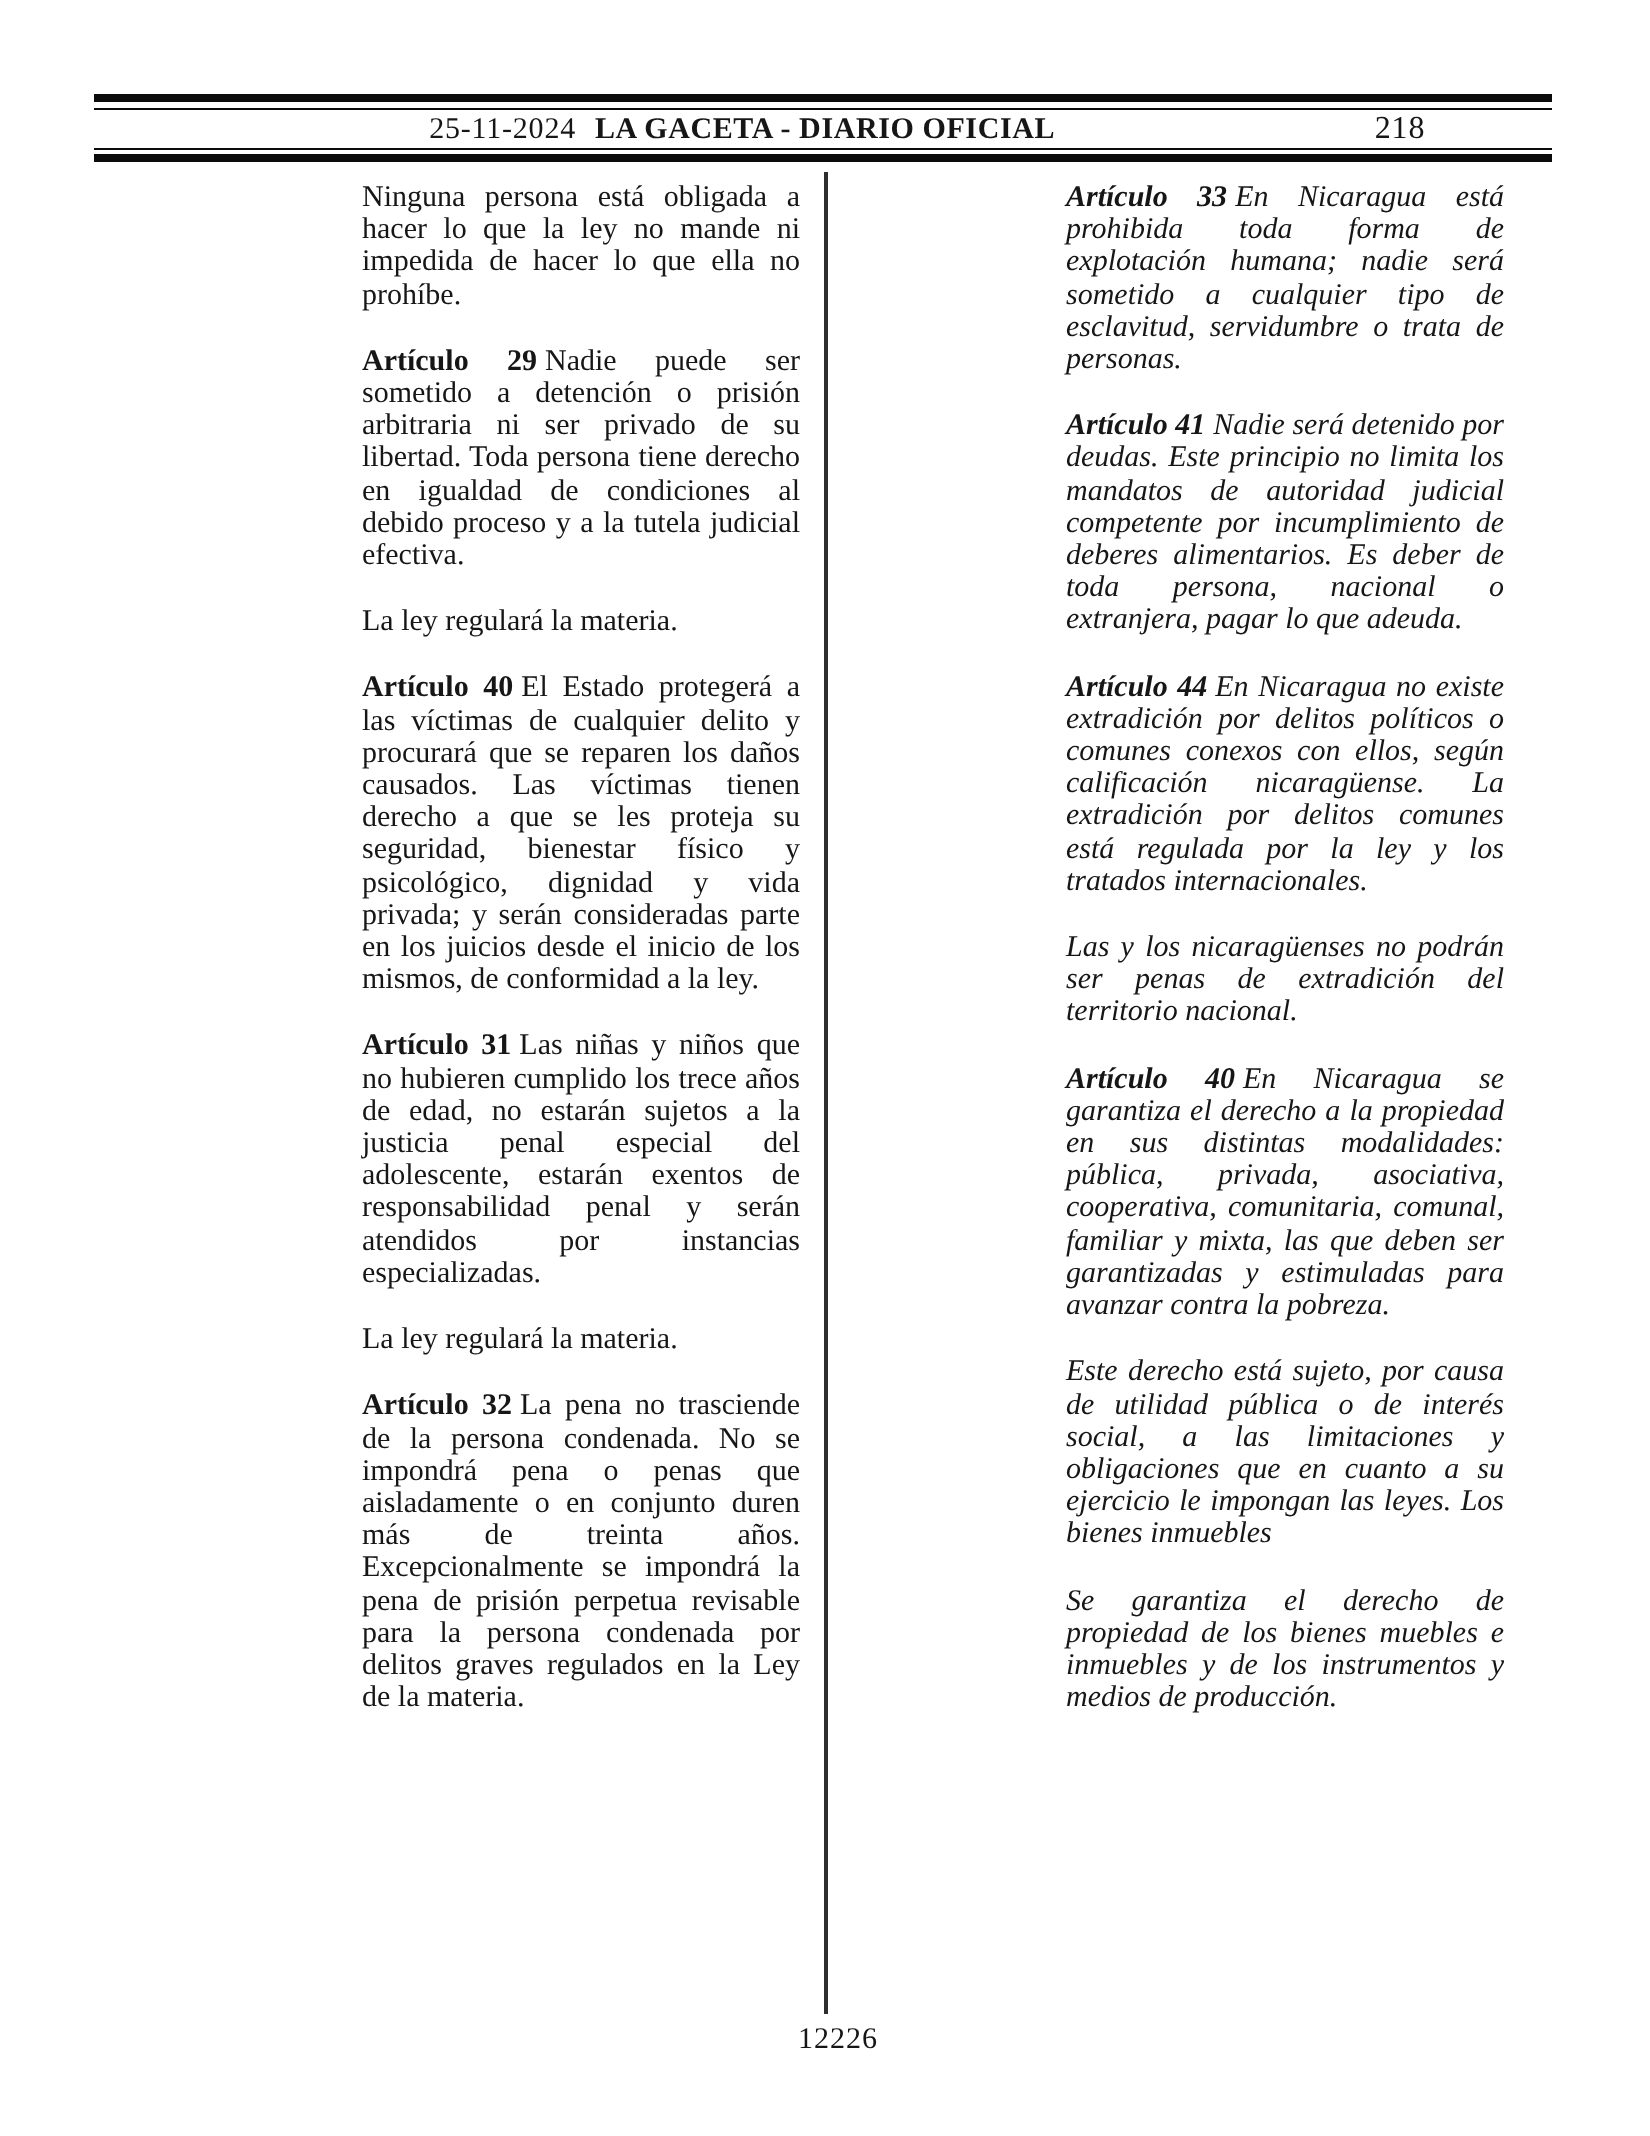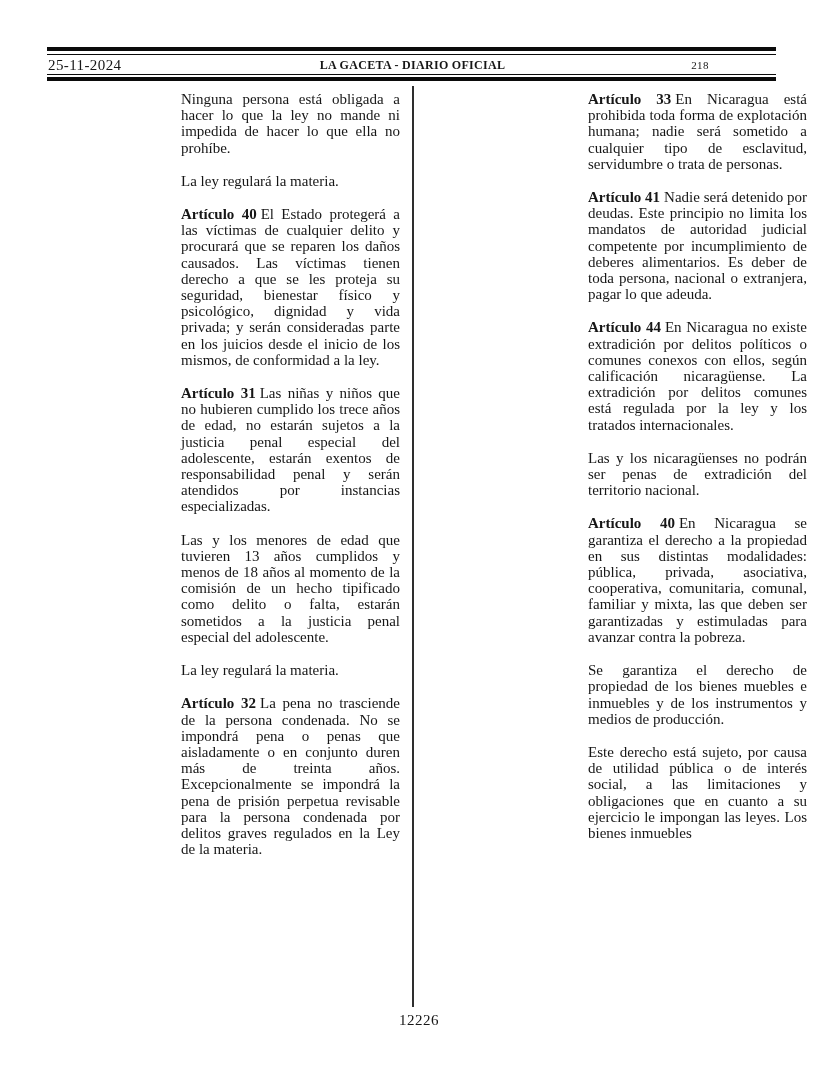--- a/index.html
+++ b/index.html
@@ -13,43 +13,43 @@
     overflow: hidden;
   }
   
   .rule { position: absolute; left: 47px; width: 729px; background: #0b0b0b; }
   .rule-thick-top    { top: 47px; height: 4px; }
   .rule-thin-top     { top: 54px; height: 1px; }
   .rule-thin-bottom  { top: 74px; height: 1px; }
   .rule-thick-bottom { top: 77px; height: 4px; }
 
   .hdr-item { position: absolute; top: 57px; height: 16px; line-height: 16px; white-space: nowrap; }
-  .hdr-date { left: 48px; width: 240px; text-align: left; font-size: 15px; letter-spacing: 0.4px; }
-  .hdr-title { left: 48px; width: 729px; text-align: center; font-size: 12px; font-weight: bold; letter-spacing: 0.3px; }
-  .hdr-page { left: 640px; width: 120px; text-align: center; font-size: 11px; letter-spacing: 0.4px; }
+  .hdr-date { left: 48px; width: 240px; text-align: right; font-size: 15px; letter-spacing: 0.4px; }
+  .hdr-title { left: 48px; width: 729px; text-align: center; font-size: 15px; font-weight: bold; letter-spacing: 0.3px; }
+  .hdr-page { left: 640px; width: 120px; text-align: center; font-size: 16px; letter-spacing: 0.4px; }
 
   
   .col-divider {
     position: absolute;
     left: 412px; top: 86px;
     width: 2px; height: 921px;
     background: #2e2e2e;
   }
 
   
   .col {
     position: absolute;
     top: 91px;
     width: 219px;
     font-size: 15px;
     line-height: 16.2px;
     text-align: justify;
   }
   .col-left  { left: 181px; }
-  .col-right { left: 588px; }
+  .col-right { left: 533px; font-style: italic; }
   .para { margin: 0 0 17px 0; }
   .para:last-child { margin-bottom: 0; }
   .lead { font-weight: bold; }
   .lead:not(:empty) { padding-right: 4px; }
 
   .footer-page {
     position: absolute;
     left: 0; top: 1012px;
     width: 838px;
     text-align: center;
@@ -71,30 +71,30 @@
   <div class="hdr-item hdr-date">25-11-2024</div>
   <div class="hdr-item hdr-page">218</div>
 
   <div class="col-divider"></div>
 
   <div class="col col-left">
     <p class="para">
       <span class="lead"></span><span>Ninguna persona está obligada a hacer lo que la ley no mande ni impedida de hacer lo que ella no prohíbe.</span>
     </p>
     <p class="para">
+      <span class="lead">Artículo 29</span><span>Nadie puede ser sometido a detención o prisión arbitraria ni ser privado de su libertad. Toda persona tiene derecho en igualdad de condiciones al debido proceso y a la tutela judicial efectiva.</span>
+    </p>
+    <p class="para">
       <span class="lead"></span><span>La ley regulará la materia.</span>
     </p>
     <p class="para">
       <span class="lead">Artículo 40</span><span>El Estado protegerá a las víctimas de cualquier delito y procurará que se reparen los daños causados. Las víctimas tienen derecho a que se les proteja su seguridad, bienestar físico y psicológico, dignidad y vida privada; y serán consideradas parte en los juicios desde el inicio de los mismos, de conformidad a la ley.</span>
     </p>
     <p class="para">
       <span class="lead">Artículo 31</span><span>Las niñas y niños que no hubieren cumplido los trece años de edad, no estarán sujetos a la justicia penal especial del adolescente, estarán exentos de responsabilidad penal y serán atendidos por instancias especializadas.</span>
-    </p>
-    <p class="para">
-      <span class="lead"></span><span>Las y los menores de edad que tuvieren 13 años cumplidos y menos de 18 años al momento de la comisión de un hecho tipificado como delito o falta, estarán sometidos a la justicia penal especial del adolescente.</span>
     </p>
     <p class="para">
       <span class="lead"></span><span>La ley regulará la materia.</span>
     </p>
     <p class="para">
       <span class="lead">Artículo 32</span><span>La pena no trasciende de la persona condenada. No se impondrá pena o penas que aisladamente o en conjunto duren más de treinta años. Excepcionalmente se impondrá la pena de prisión perpetua revisable para la persona condenada por delitos graves regulados en la Ley de la materia.</span>
     </p>
   </div>
 
   <div class="col col-right">
@@ -107,22 +107,22 @@
     <p class="para">
       <span class="lead">Artículo 44</span><span>En Nicaragua no existe extradición por delitos políticos o comunes conexos con ellos, según calificación nicaragüense. La extradición por delitos comunes está regulada por la ley y los tratados internacionales.</span>
     </p>
     <p class="para">
       <span class="lead"></span><span>Las y los nicaragüenses no podrán ser penas de extradición del territorio nacional.</span>
     </p>
     <p class="para">
       <span class="lead">Artículo 40</span><span>En Nicaragua se garantiza el derecho a la propiedad en sus distintas modalidades: pública, privada, asociativa, cooperativa, comunitaria, comunal, familiar y mixta, las que deben ser garantizadas y estimuladas para avanzar contra la pobreza.</span>
     </p>
     <p class="para">
-      <span class="lead"></span><span>Se garantiza el derecho de propiedad de los bienes muebles e inmuebles y de los instrumentos y medios de producción.</span>
+      <span class="lead"></span><span>Este derecho está sujeto, por causa de utilidad pública o de interés social, a las limitaciones y obligaciones que en cuanto a su ejercicio le impongan las leyes. Los bienes inmuebles</span>
     </p>
     <p class="para">
-      <span class="lead"></span><span>Este derecho está sujeto, por causa de utilidad pública o de interés social, a las limitaciones y obligaciones que en cuanto a su ejercicio le impongan las leyes. Los bienes inmuebles</span>
+      <span class="lead"></span><span>Se garantiza el derecho de propiedad de los bienes muebles e inmuebles y de los instrumentos y medios de producción.</span>
     </p>
   </div>
 
   <div class="footer-page">12226</div>
 
 </div>
 
 </body></html>

